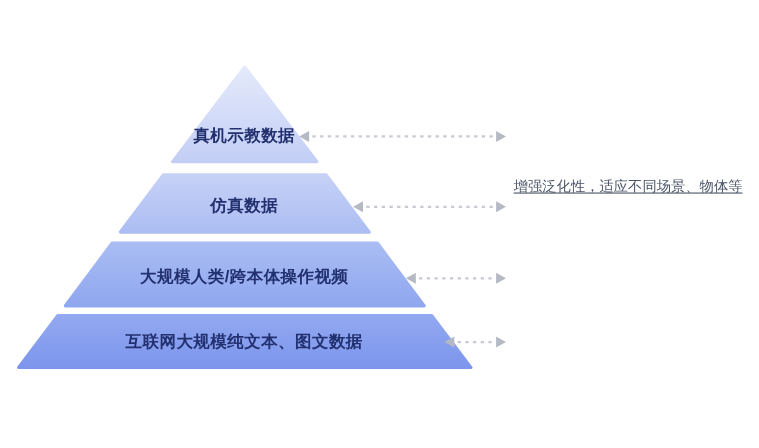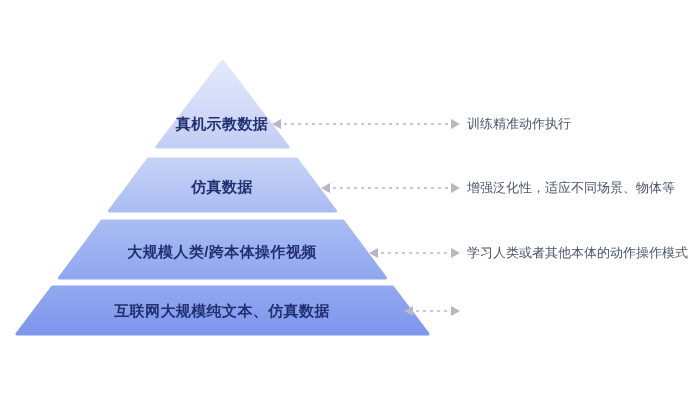--- a/index.html
+++ b/index.html
@@ -28,21 +28,21 @@
   }
   .level-desc{
     position:absolute;left:467px;height:18px;line-height:18px;
     font-size:13px;color:var(--description-text);white-space:nowrap;
   }
   .lbl-1{left:222px;top:124px;}
   .lbl-2{left:222px;top:187px;}
   .lbl-3{left:222px;top:252px;}
   .lbl-4{left:222px;top:311px;}
   .desc-1{top:115px;}
-  .desc-2{top:179px;}
+  .desc-2{top:161px;text-decoration:underline;}
   .desc-3{top:244px;}
   .desc-4{top:302px;}
 </style>
 </head>
 <body>
 
 <div class="stage">
 
   <svg width="690" height="407" viewBox="0 0 690 407">
     <defs>
@@ -90,19 +90,17 @@
     <g>
       <polygon class="arrowhead" points="404,311 413,306 413,316"></polygon>
       <line class="dash-line" x1="416" y1="311" x2="448" y2="311"></line>
       <polygon class="arrowhead" points="460,311 451,306 451,316"></polygon>
     </g>
   </svg>
 
   <div class="level-label lbl-1">真机示教数据</div>
   <div class="level-label lbl-3">大规模人类/跨本体操作视频</div>
   <div class="level-label lbl-2">仿真数据</div>
-  <div class="level-label lbl-4">互联网大规模纯文本、仿真数据</div>
+  <div class="level-label lbl-4">互联网大规模纯文本、图文数据</div>
 
-  <div class="level-desc desc-1">训练精准动作执行</div>
   <div class="level-desc desc-2">增强泛化性，适应不同场景、物体等</div>
-  <div class="level-desc desc-3">学习人类或者其他本体的动作操作模式</div>
 
 </div>
 
 </body></html>

